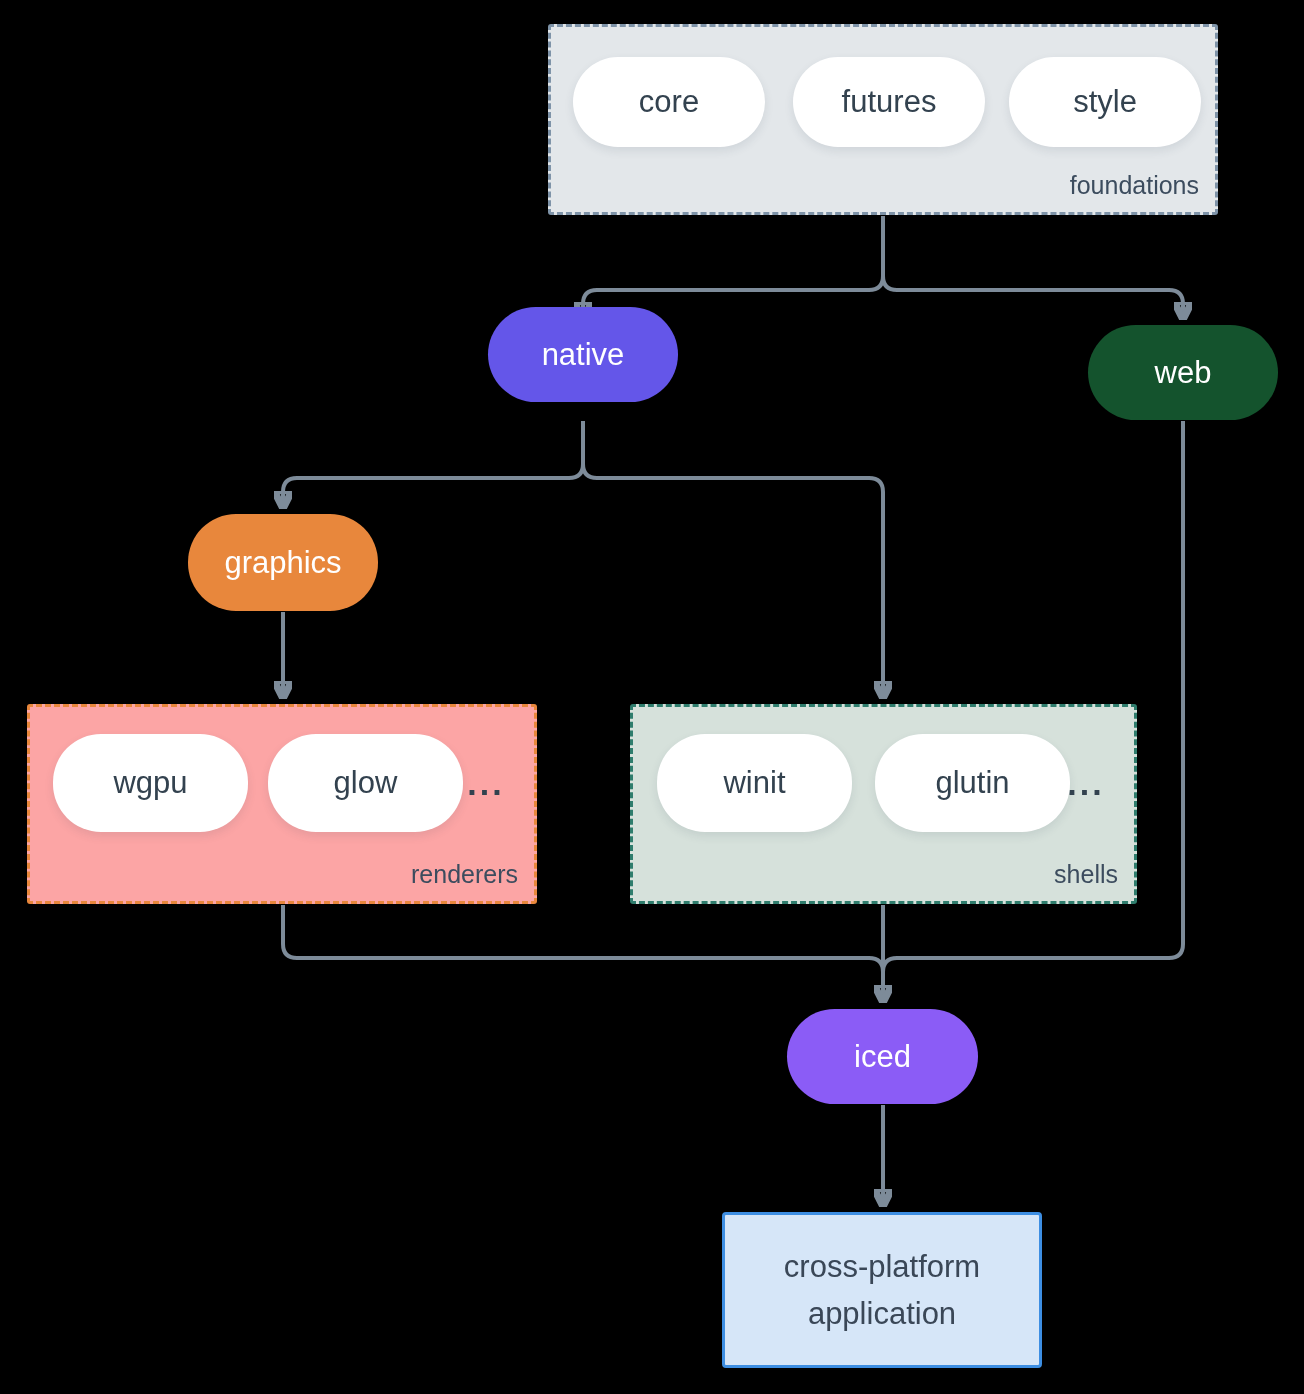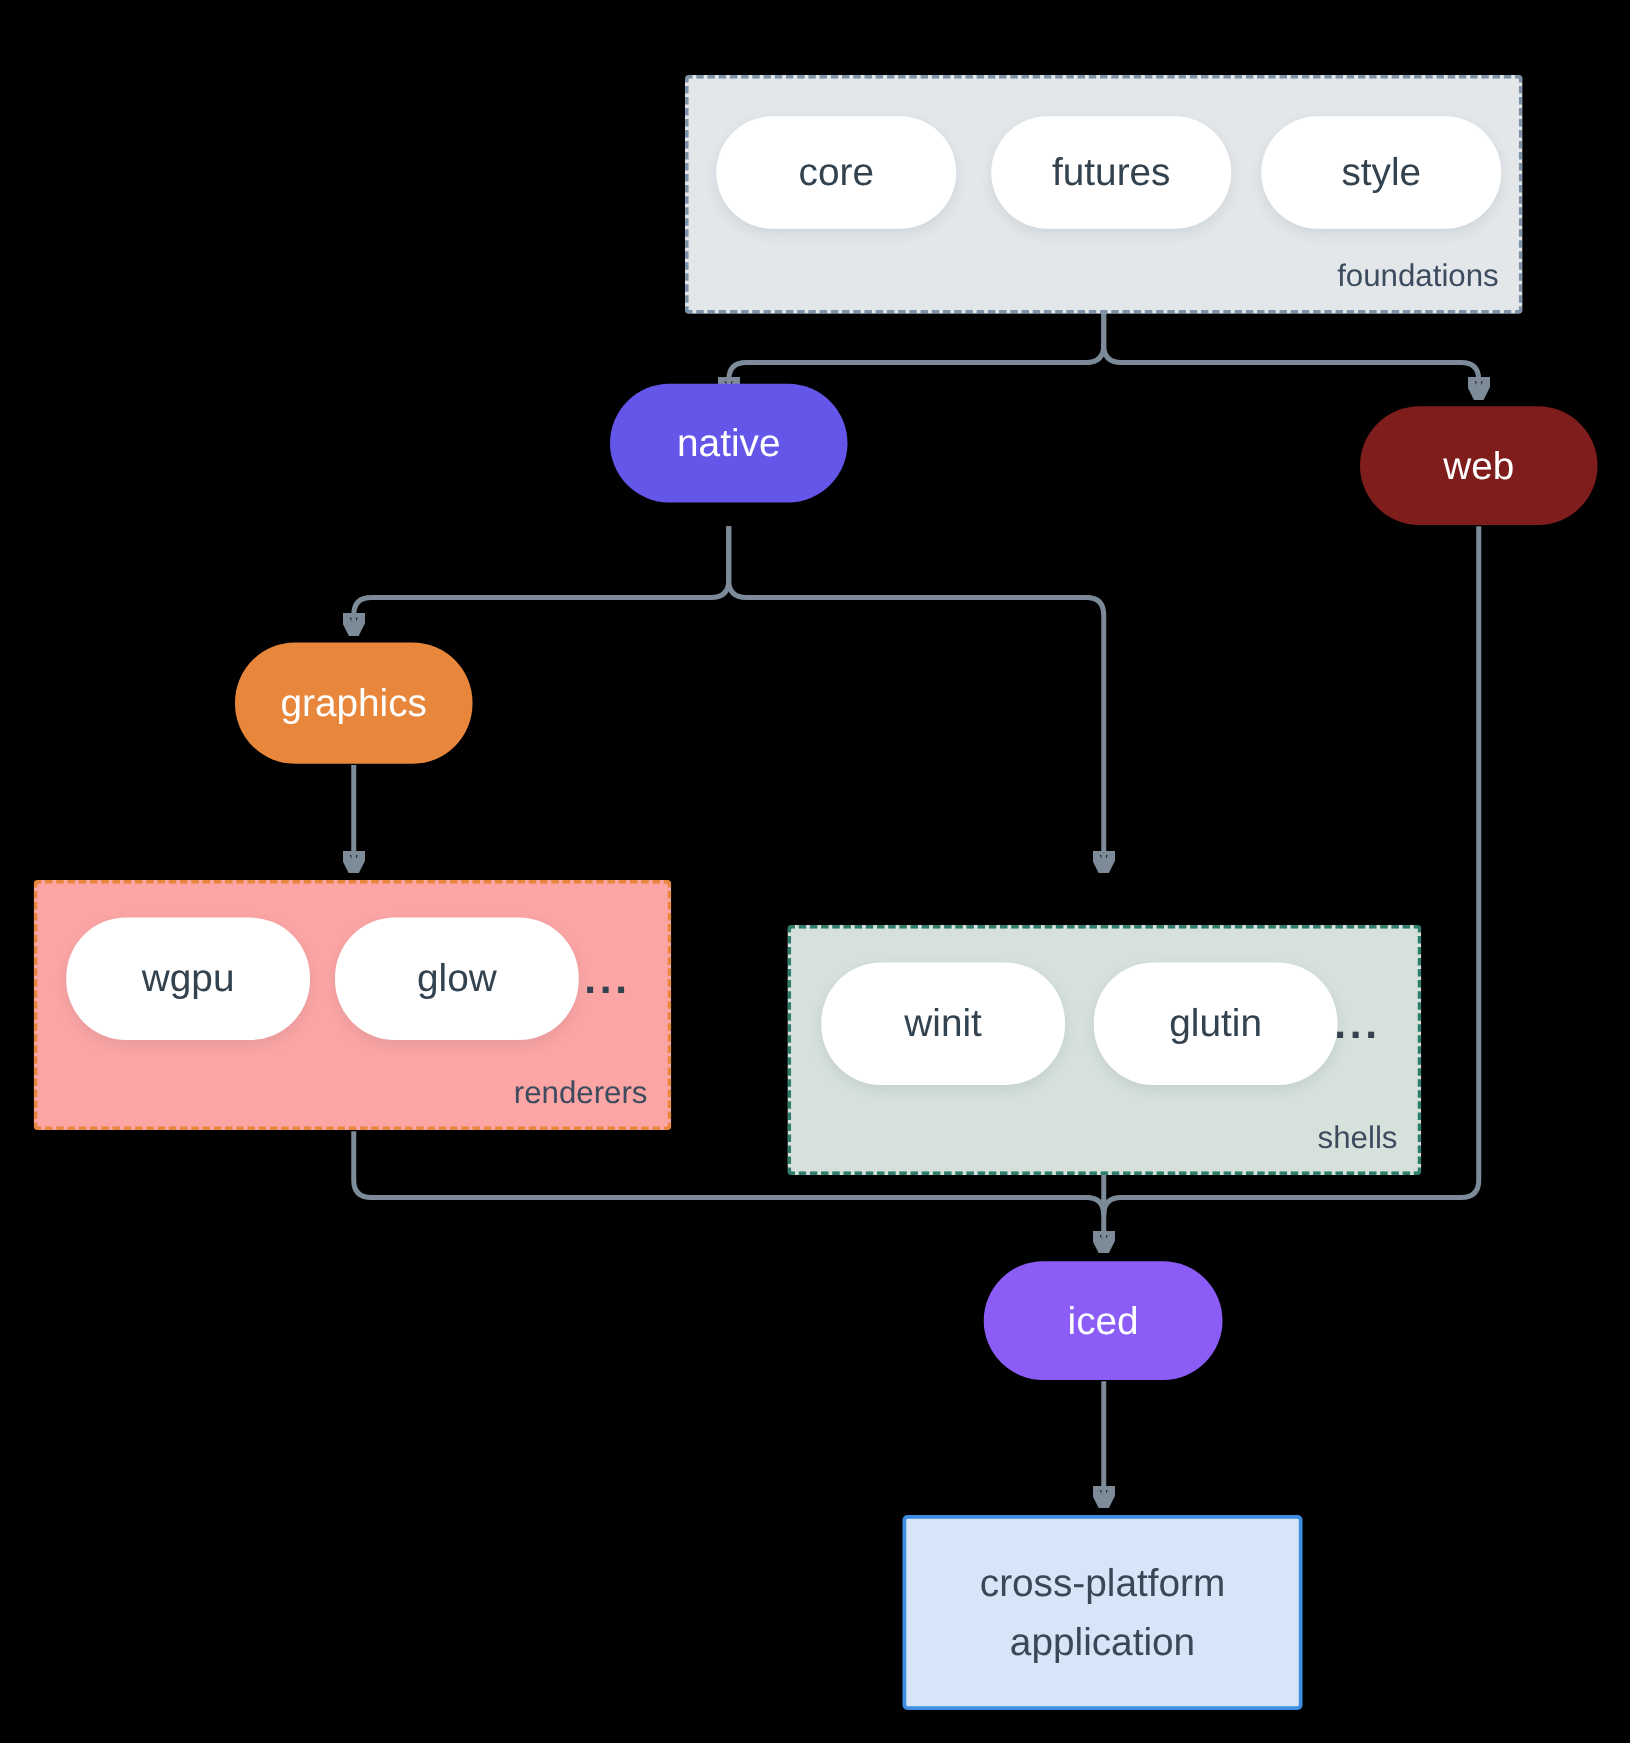--- a/index.html
+++ b/index.html
@@ -9,29 +9,29 @@
     background:#000;
     font-family:"Liberation Sans", sans-serif;
     overflow:hidden;
   }
   .edges{position:absolute;left:0;top:0;z-index:1;}
   .edges path{stroke:#7d8b99;stroke-width:4;fill:none;}
 
   .group{position:absolute;z-index:2;border-radius:3px;}
   .group-foundations{
     left:548px;top:24px;width:670px;height:191px;
-    background:#e3e7ea;border:3px dashed #7e93a8;box-sizing:border-box;margin-top:36px;
+    background:#e3e7ea;border:3px dashed #7e93a8;box-sizing:border-box;
   }
   .group-renderers{
     left:27px;top:704px;width:510px;height:200px;
     background:#fca5a5;border:3px dashed #e8873c;box-sizing:border-box;
   }
   .group-shells{
     left:630px;top:704px;width:507px;height:200px;
-    background:#d6e1db;border:3px dashed #2f7d6d;box-sizing:border-box;margin-top:36px;
+    background:#d6e1db;border:3px dashed #2f7d6d;box-sizing:border-box;
   }
   .group-label{
     position:absolute;right:16px;bottom:12px;
     font-size:25px;color:#3c4c5e;
   }
 
   .pill{
     position:absolute;z-index:3;
     display:flex;align-items:center;justify-content:center;
     border-radius:48px;
@@ -56,21 +56,21 @@
   .r-glow{left:238px;}
   .s-winit{left:24px;}
   .s-glutin{left:242px;}
   .ellipsis{
     position:absolute;top:27px;height:98px;right:18px;width:60px;
     display:flex;align-items:center;justify-content:center;
     font-size:34px;font-weight:bold;letter-spacing:3px;color:#33424f;
   }
 
   .node-native{left:488px;top:307px;width:190px;height:95px;background:#6456e9;}
-  .node-web{left:1088px;top:325px;width:190px;height:95px;background:#7f1d1d;}
+  .node-web{left:1088px;top:325px;width:190px;height:95px;background:#14532d;}
   .node-graphics{left:188px;top:514px;width:190px;height:97px;background:#e8873c;justify-content:center;}
   .node-iced{left:787px;top:1009px;width:191px;height:95px;background:#8b5cf6;}
 
   .app-box{
     position:absolute;z-index:3;
     left:722px;top:1212px;width:320px;height:156px;
     background:#d6e6f8;border:3px solid #3d8ee2;border-radius:4px;
     box-sizing:border-box;
     display:flex;flex-direction:column;align-items:center;justify-content:center;
     font-size:31px;line-height:47px;color:#3a4757;

